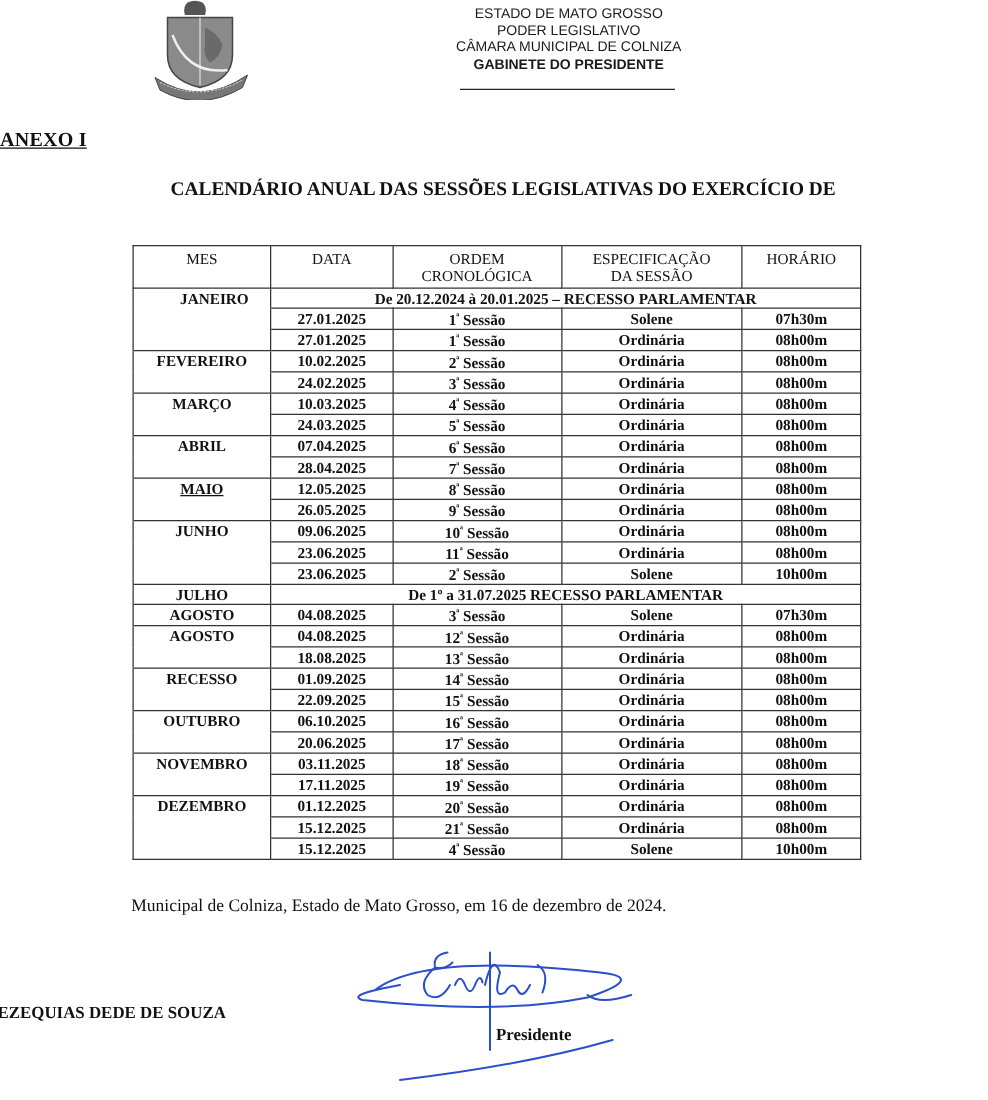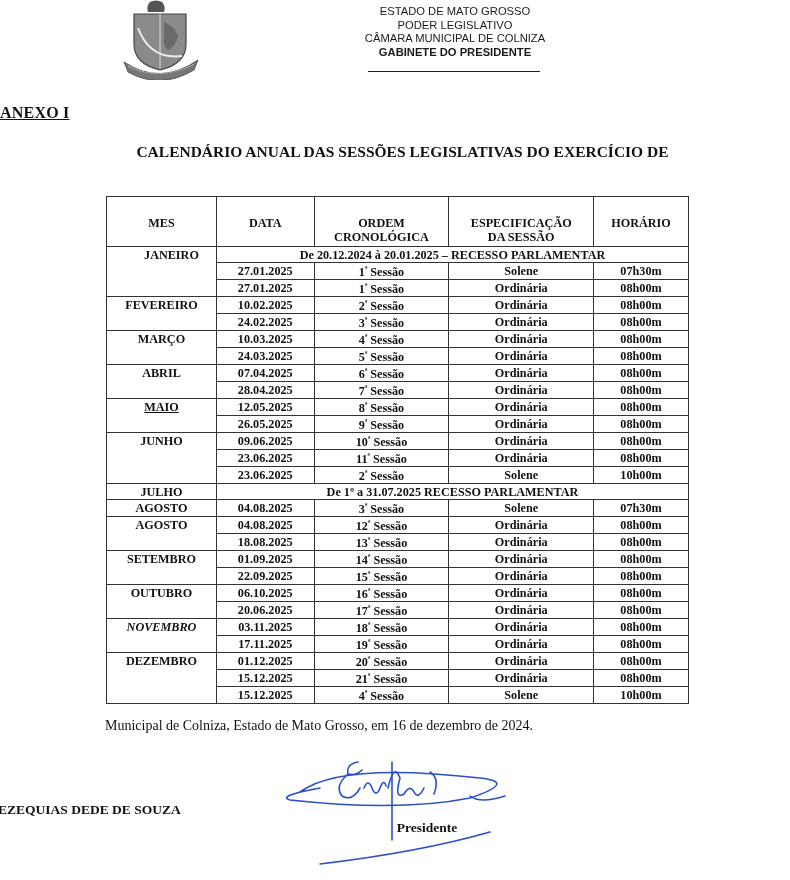--- a/index.html
+++ b/index.html
@@ -27,21 +27,21 @@
     font-weight: bold; font-size: 15.5px; line-height: 19px;
   }
   table.cal {
     position: absolute; left: 106px; top: 196px; width: 583px;
     border-collapse: collapse; font-size: 12.2px; font-weight: bold;
   }
   table.cal td, table.cal th {
     border: 1px solid #333; padding: 0; height: 15px; line-height: 14px;
     text-align: center; vertical-align: middle;
   }
-  table.cal th { font-weight: bold; vertical-align: top; line-height: 14px; padding-top: 19px; height: 30px; margin-top: 32px; }
+  table.cal th { font-weight: normal; vertical-align: top; line-height: 14px; padding-top: 3px; height: 30px; margin-top: 32px; }
   table.cal td.mes { border-top: none; border-bottom: none; }
   table.cal tr.first-after-head td.mes, table.cal tr.recess td.mes { border-top: 1px solid #333; }
   .col-mes { width: 110px; }
   .col-data { width: 98px; }
   .col-ordem { width: 135px; }
   .col-esp { width: 145px; }
   .col-hor { width: 95px; }
   .ordem, .esp { font-weight: bold; }
   .ordem sup { font-size: 8px; vertical-align: 4px; }
   .closing {
@@ -217,21 +217,21 @@
         <td>08h00m</td>
       </tr>
       <tr>
         <td class="mes"></td>
         <td>18.08.2025</td>
         <td class="ordem"><span>13</span><sup>ª</sup> <span>Sessão</span></td>
         <td class="esp">Ordinária</td>
         <td>08h00m</td>
       </tr>
       <tr>
-        <td class="mes" style="border-top: 1px solid rgb(51, 51, 51);">SETEMBRO</td>
+        <td class="mes" style="border-top: 1px solid rgb(51, 51, 51);">RECESSO</td>
         <td>01.09.2025</td>
         <td class="ordem"><span>14</span><sup>ª</sup> <span>Sessão</span></td>
         <td class="esp">Ordinária</td>
         <td>08h00m</td>
       </tr>
       <tr>
         <td class="mes"></td>
         <td>22.09.2025</td>
         <td class="ordem"><span>15</span><sup>ª</sup> <span>Sessão</span></td>
         <td class="esp">Ordinária</td>
@@ -245,21 +245,21 @@
         <td>08h00m</td>
       </tr>
       <tr>
         <td class="mes"></td>
         <td>20.06.2025</td>
         <td class="ordem"><span>17</span><sup>ª</sup> <span>Sessão</span></td>
         <td class="esp">Ordinária</td>
         <td>08h00m</td>
       </tr>
       <tr>
-        <td class="mes" style="border-top: 1px solid rgb(51, 51, 51); font-style: italic;">NOVEMBRO</td>
+        <td class="mes" style="border-top: 1px solid rgb(51, 51, 51);">NOVEMBRO</td>
         <td>03.11.2025</td>
         <td class="ordem"><span>18</span><sup>ª</sup> <span>Sessão</span></td>
         <td class="esp">Ordinária</td>
         <td>08h00m</td>
       </tr>
       <tr>
         <td class="mes"></td>
         <td>17.11.2025</td>
         <td class="ordem"><span>19</span><sup>ª</sup> <span>Sessão</span></td>
         <td class="esp">Ordinária</td>

